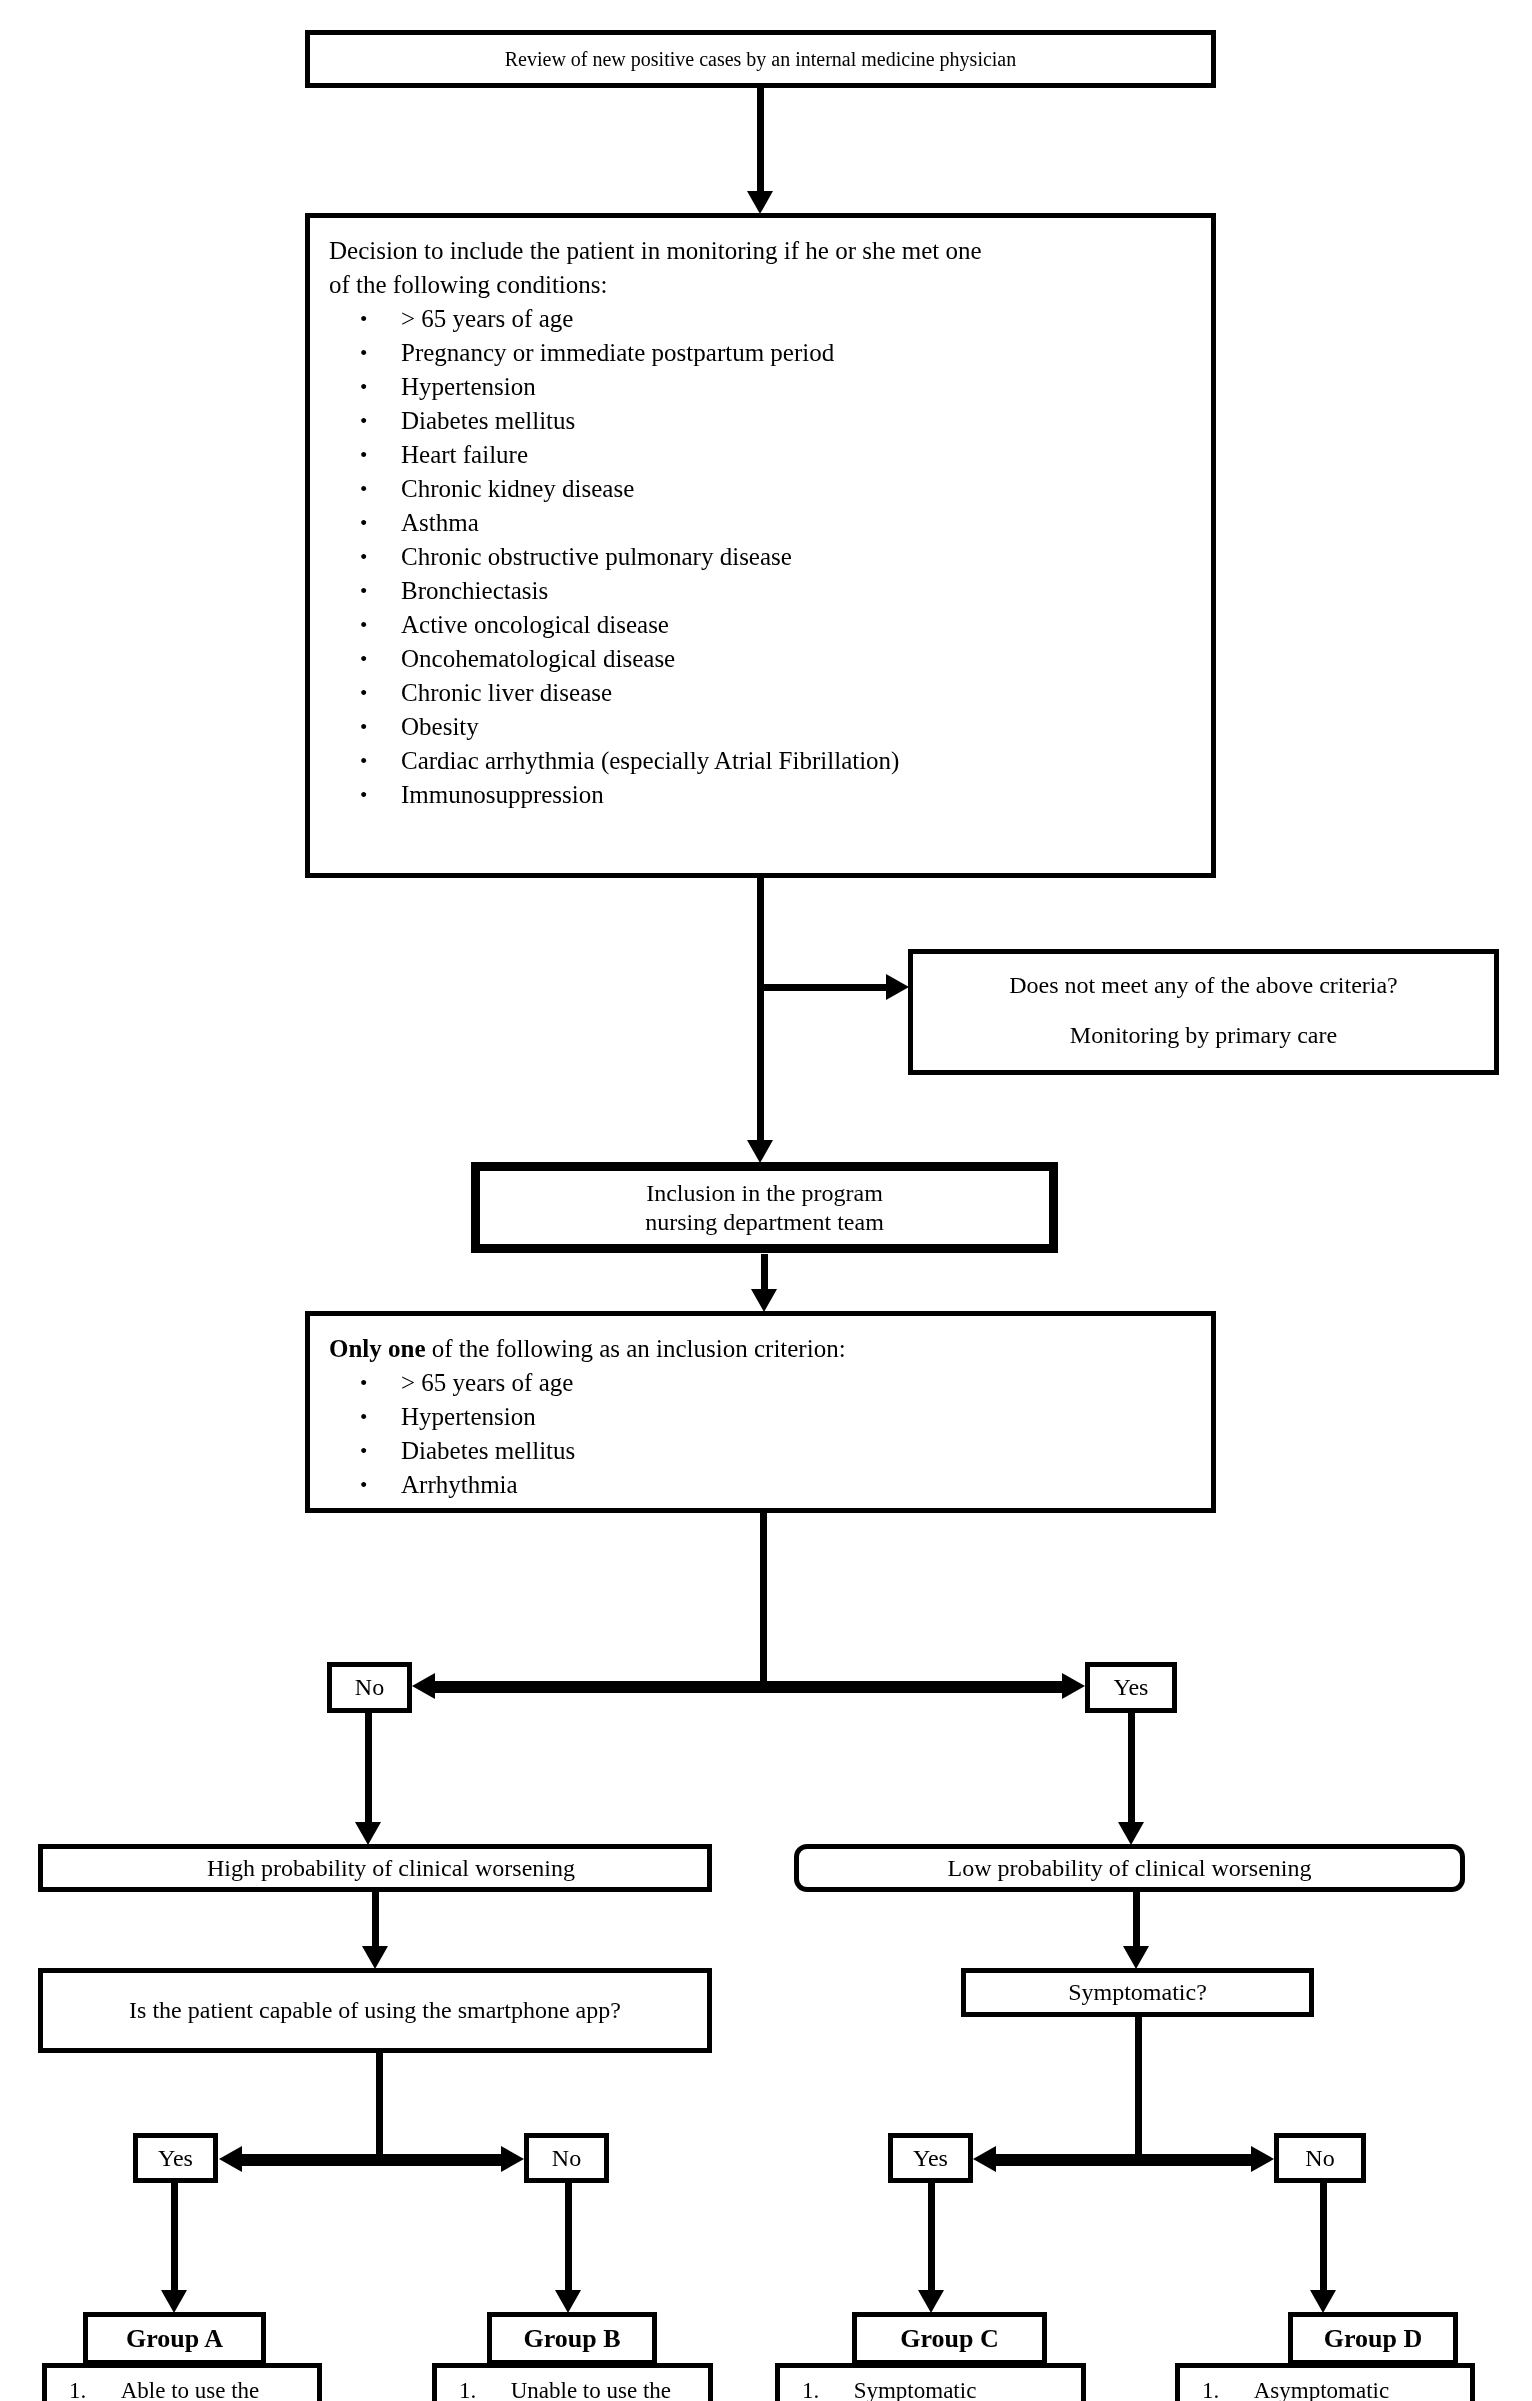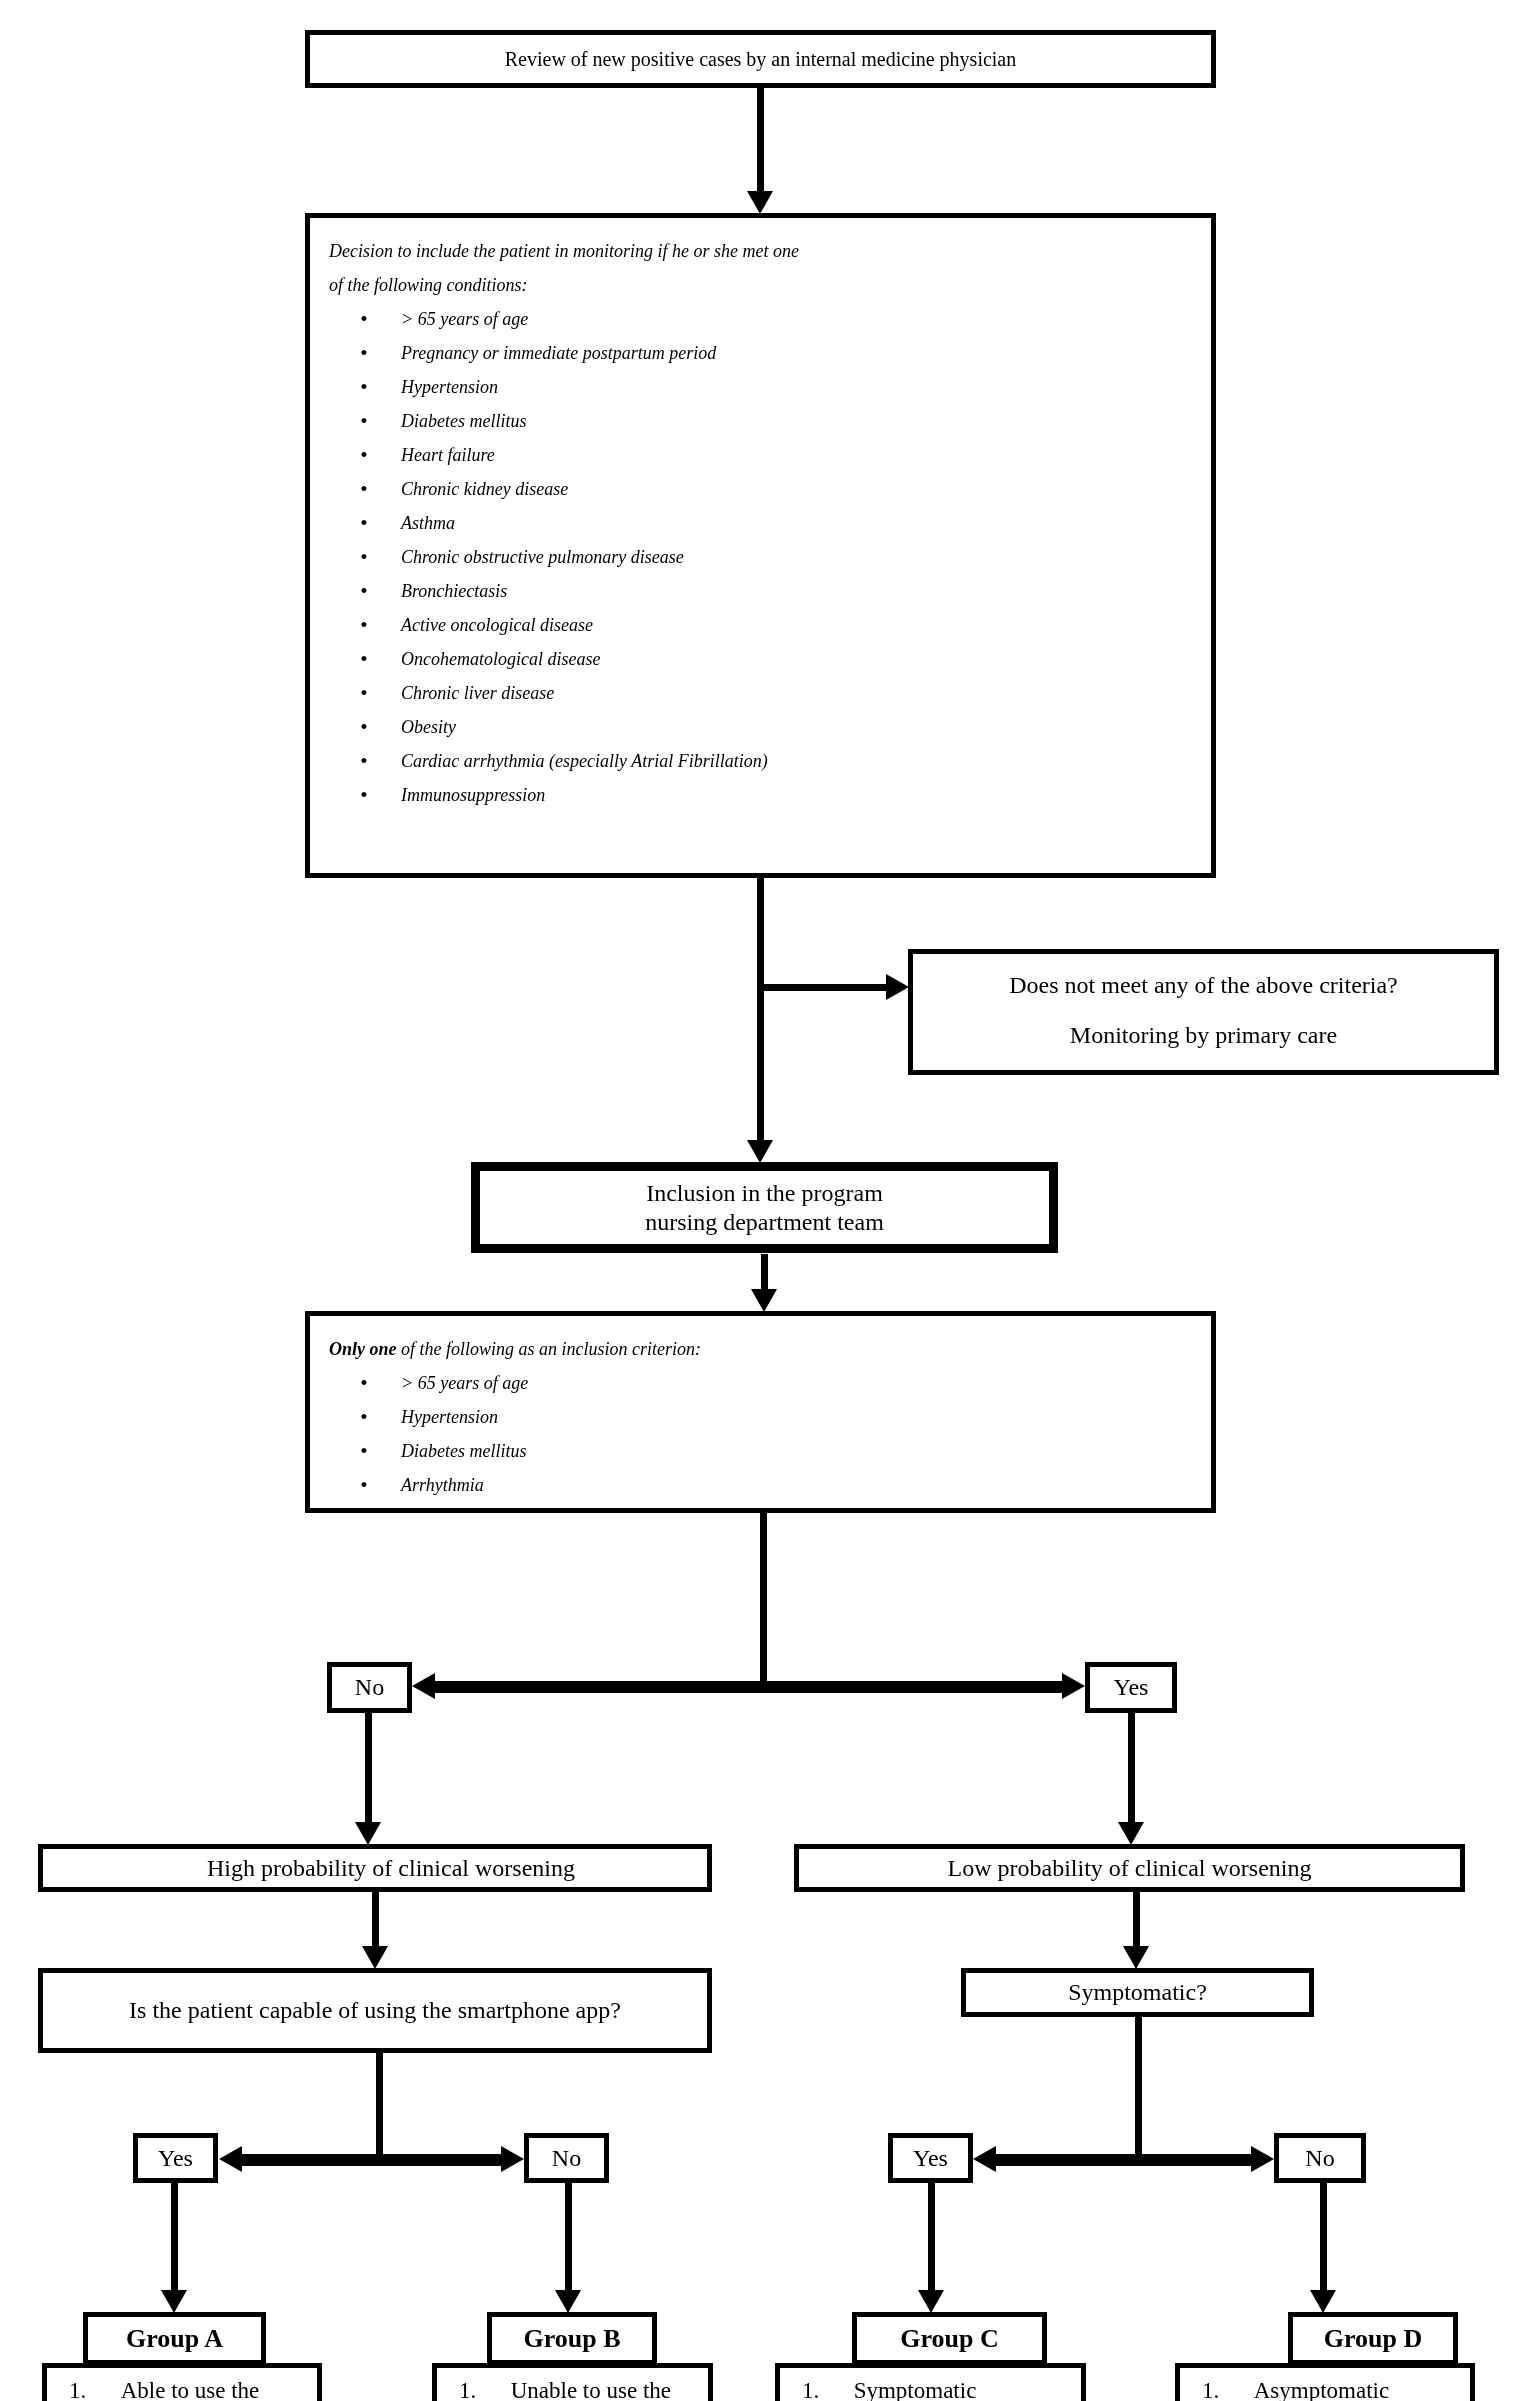--- a/index.html
+++ b/index.html
@@ -8,21 +8,21 @@
   .box{position:absolute;box-sizing:border-box;border:5.8px solid #000;background:#fff;}
   .thick{border-width:9.6px;}
   .center{display:flex;flex-direction:column;align-items:center;justify-content:center;text-align:center;}
   .t52{font-size:20px;line-height:31px;}
   .t50{font-size:24px;line-height:29px;}
   .vline,.hline{position:absolute;background:#000;}
   .arrow{position:absolute;width:0;height:0;}
   .a-down{border-left:13.4px solid transparent;border-right:13.4px solid transparent;border-top:23px solid #000;}
   .a-right{border-top:13.4px solid transparent;border-bottom:13.4px solid transparent;border-left:23px solid #000;}
   .a-left{border-top:13.4px solid transparent;border-bottom:13.4px solid transparent;border-right:23px solid #000;}
-  .listbox{font-size:18px;line-height:34px;padding:16.3px 19px 9.6px 19px;font-style:italic;}
+  .listbox{font-size:25px;line-height:34px;padding:16.3px 19px 9.6px 19px;}
   .bi{position:relative;padding-left:72px;}
   .bi::before{content:"\2022";position:absolute;left:31px;top:0;font-size:21px;}
   .b{font-weight:bold;}
   .ghdr{font-weight:bold;font-size:26px;z-index:3;}
   .gbox{font-size:23px;line-height:27px;padding:8.6px 4.8px 4.8px 6.7px;z-index:1;}
   .gitem{display:flex;}
   .gnum{flex:0 0 67px;padding-left:15.4px;box-sizing:border-box;}
   .gtext{flex:1 1 auto;padding-right:2.9px;}
 </style>
 </head>
@@ -96,21 +96,21 @@
   </div>
 
   <div class="vline" style="left:365px;top:1713px;width:6.7px;height:111px;"></div>
   <div class="arrow a-down" style="left:355px;top:1822px;"></div>
   <div class="box center t50" style="left:38px;top:1844px;width:674px;height:48px;padding-left:32px;">
     <div>High probability of clinical worsening</div>
   </div>
 
   <div class="vline" style="left:1128px;top:1713px;width:6.7px;height:111px;"></div>
   <div class="arrow a-down" style="left:1118px;top:1822px;"></div>
-  <div class="box center t50" style="left:794px;top:1844px;width:671px;height:48px;">
+  <div class="box center t50" style="left:794px;top:1844px;width:671px;height:48px;border-radius:13px;">
     <div>Low probability of clinical worsening</div>
   </div>
 
   <div class="vline" style="left:372px;top:1892px;width:6.7px;height:58px;"></div>
   <div class="arrow a-down" style="left:362px;top:1946px;"></div>
   <div class="box center t50" style="left:38px;top:1968px;width:674px;height:85px;padding:0 54px;">
     <div>Is the patient capable of using the smartphone app?</div>
   </div>
 
   <div class="vline" style="left:1133px;top:1892px;width:6.7px;height:58px;"></div>

